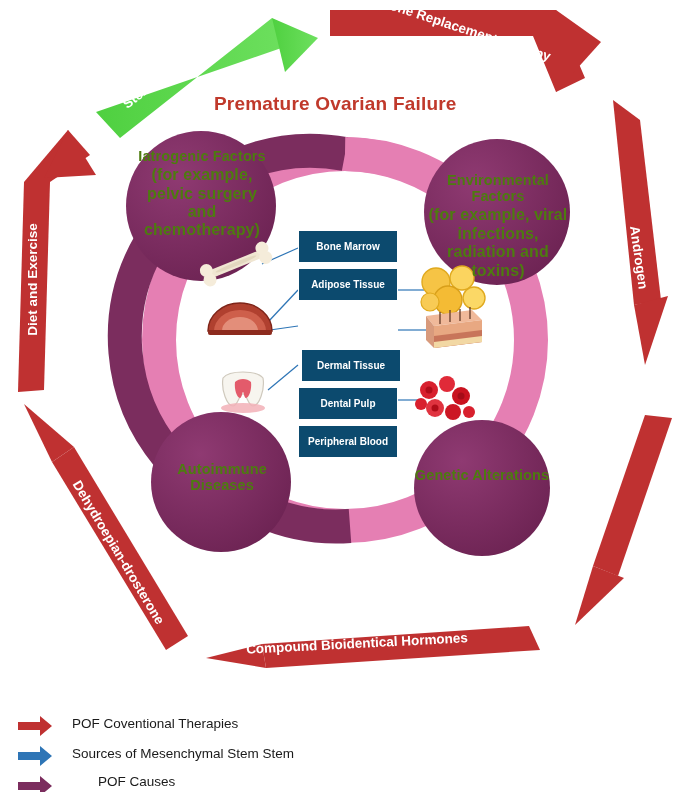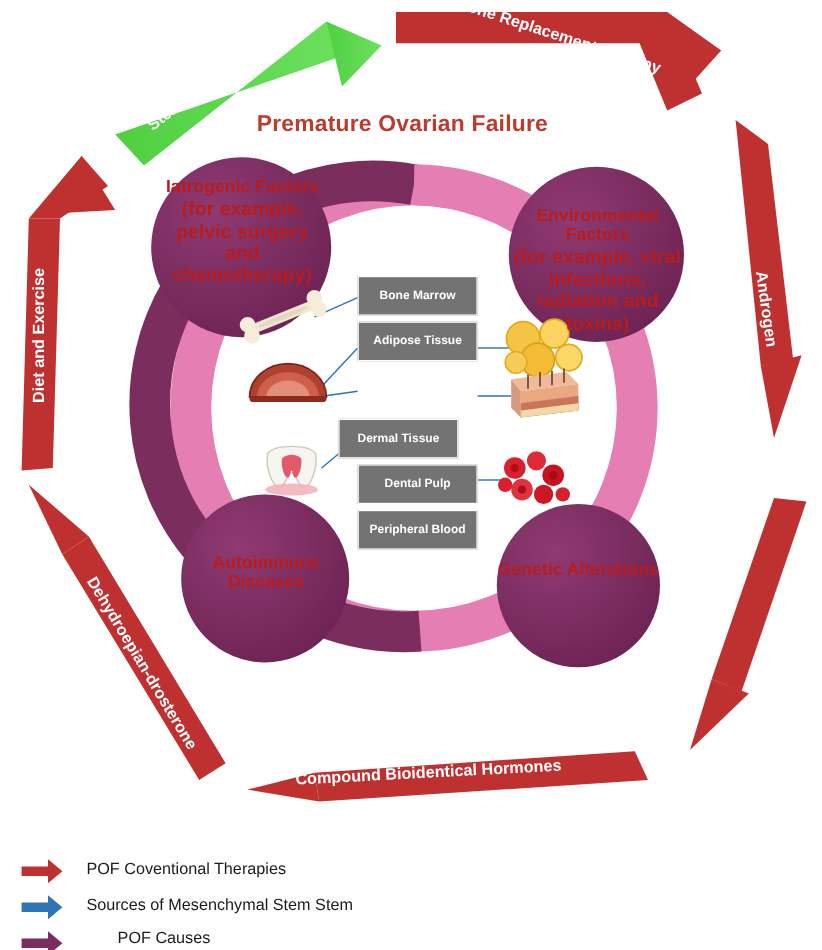--- a/index.html
+++ b/index.html
@@ -22,21 +22,21 @@
   }
   svg.layer {
     position: absolute;
     left: 0; top: 0;
     width: 685px;
     height: 792px;
   }
   .label {
     position: absolute;
     text-align: center;
-    color: #b91c1c;
+    color: #4d7c0f;
     font-weight: bold;
     line-height: 1.12;
     pointer-events: none;
   }
   .cause-title {
     font-size: 14.5px;
     letter-spacing: 0.1px;
   }
   .cause-sub {
     font-size: 16px;
@@ -48,21 +48,21 @@
   .center-title {
     position: absolute;
     font-size: 19px;
     font-weight: bold;
     color: #c0392b;
     letter-spacing: 0.2px;
     white-space: nowrap;
   }
   .src-box {
     position: absolute;
-    background: #737373;
+    background: #0c4a6e;
     border: 1.2px solid #ffffff;
     color: #ffffff;
     font-size: 10px;
     font-weight: bold;
     display: flex;
     align-items: center;
     justify-content: center;
     text-align: center;
     line-height: 1.1;
     box-sizing: border-box;
@@ -251,21 +251,21 @@
   <div class="label cause-title" style="left:152px; top:461px; width:140px;">
     <span>Autoimmune Diseases</span>
   </div>
 
   <div class="label cause-title" style="left:414px; top:467px; width:136px;">
     <span>Genetic Alterations</span>
   </div>
 
   <div class="src-box" style="left:298px; top:230px; width:100px; height:33px;">Bone Marrow</div>
   <div class="src-box" style="left:298px; top:268px; width:100px; height:33px;">Adipose Tissue</div>
-  <div class="src-box" style="left:282px; top:349px; width:100px; height:33px;">Dermal Tissue</div>
+  <div class="src-box" style="left:301px; top:349px; width:100px; height:33px;">Dermal Tissue</div>
   <div class="src-box" style="left:298px; top:387px; width:100px; height:33px;">Dental Pulp</div>
   <div class="src-box" style="left:298px; top:425px; width:100px; height:33px;">Peripheral Blood</div>
 
   <div class="arrow-text" style="left:112px; top:62px; transform:rotate(-38deg);">Stem Cell Therapy</div>
 
   <div class="arrow-text" style="left:352px; top:18px; transform:rotate(18deg);">Hormone Replacement Therapy</div>
 
   <div class="arrow-text" style="left:607px; top:250px; transform:rotate(82deg);">Androgen</div>
 
   <div class="arrow-text" style="left:528px; top:505px; transform:rotate(-70deg);">Psychological Support</div>

